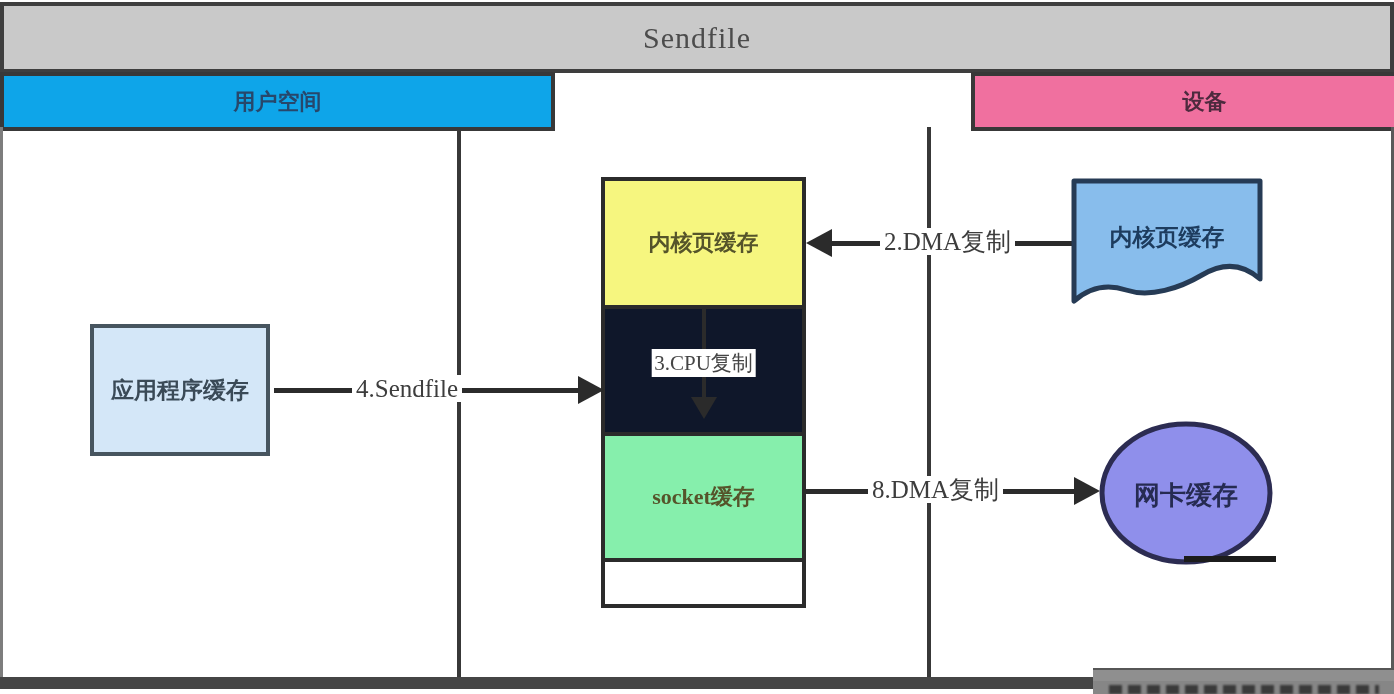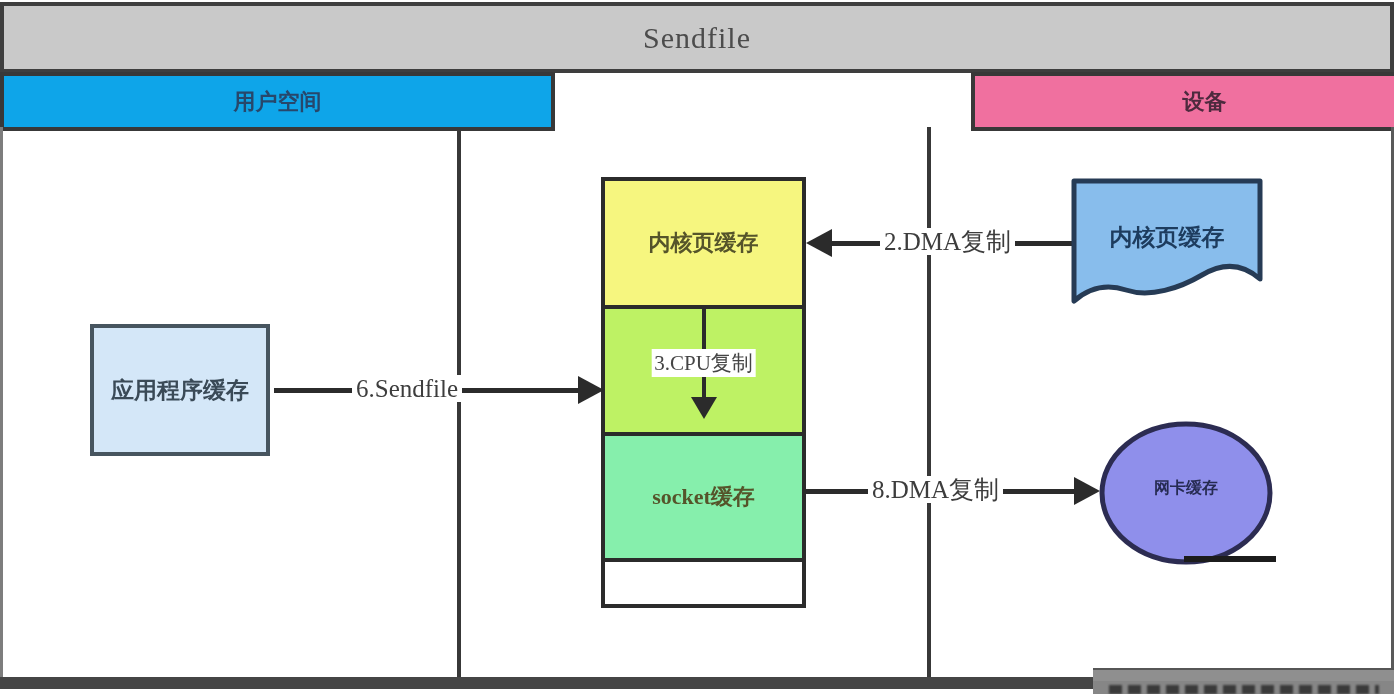--- a/index.html
+++ b/index.html
@@ -37,21 +37,21 @@
     font-weight:bold;font-size:23px;color:#3a4a57;
   }
   .stack{
     position:absolute;left:601px;top:177px;width:205px;height:431px;
     border:4px solid #2b2b2b;box-sizing:border-box;background:#fff;
     display:flex;flex-direction:column;
   }
   .stack .sec{box-sizing:border-box;display:flex;align-items:center;justify-content:center;
     font-weight:bold;font-size:22px;color:#55542a;position:relative;text-align:center;}
   .sec-pagecache{height:124px;background:#f6f67f;}
-  .sec-cpu{height:127px;background:#bef264;border-top:4px solid #2b2b2b;}
+  .sec-cpu{height:127px;background:#0f172a;border-top:4px solid #2b2b2b;}
   .sec-socket{height:126px;background:#86efac;border-top:4px solid #2b2b2b;}
   .sec-empty{flex:1;background:#ffffff;border-top:4px solid #2b2b2b;}
   
   .cpu-line{position:absolute;left:50%;margin-left:-2px;top:0;width:4px;height:92px;background:#2b2b2b;}
   .cpu-head{position:absolute;left:50%;margin-left:-13px;top:88px;width:0;height:0;
     border-left:13px solid transparent;border-right:13px solid transparent;border-top:22px solid #2b2b2b;}
   .cpu-label{position:absolute;left:50%;transform:translateX(-50%);top:40px;z-index:2;
     background:#ffffff;padding:0 3px;font-weight:400;font-size:21px;color:#454545;white-space:nowrap;}
   
   .h-line{position:absolute;height:5px;background:#2b2b2b;}
@@ -69,21 +69,21 @@
   .line-dma-in{left:830px;top:241px;width:242px;}
   .head-dma-in{left:806px;top:229px;}
   .line-dma-out{left:806px;top:489px;width:270px;}
   .head-dma-out{left:1074px;top:477px;}
   
   .disk-svg{position:absolute;left:1070px;top:177px;}
   .disk-label{position:absolute;left:1070px;top:222px;width:194px;text-align:center;
     font-weight:bold;font-size:23px;color:#1d3c5e;}
   .nic-svg{position:absolute;left:1097px;top:420px;}
   .nic-label{position:absolute;left:1097px;top:478px;width:178px;text-align:center;
-    font-weight:bold;font-size:16px;color:#262b52;}
+    font-weight:bold;font-size:26px;color:#262b52;}
   .nic-underline{position:absolute;left:1184px;top:556px;width:92px;height:6px;background:#1c1c1c;}
   
   .watermark{position:absolute;left:1093px;top:668px;width:301px;height:26px;}
   .wm-top{position:absolute;left:0;top:0;width:100%;height:13px;background:#8f8f8f;border-top:2px solid #565656;box-sizing:border-box;}
   .wm-bottom{position:absolute;left:0;top:13px;width:100%;height:13px;background:#868686;overflow:hidden;}
   .wm-marks{position:absolute;left:16px;top:4px;width:270px;height:9px;filter:blur(1px);
     background:repeating-linear-gradient(90deg,#3a3a3a 0 13px,#868686 13px 19px);}
 </style>
 </head>
 <body>
@@ -121,21 +121,21 @@
       <span class="cpu-label">3.CPU复制</span>
     </div>
     <div class="sec sec-socket">
       <span>socket缓存</span>
     </div>
     <div class="sec sec-empty"></div>
   </div>
 
   <div class="h-line line-sendfile"></div>
   <div class="head-right head-sendfile"></div>
-  <span class="arrow-label lbl-sendfile">6.Sendfile</span>
+  <span class="arrow-label lbl-sendfile">4.Sendfile</span>
 
   <div class="h-line line-dma-in"></div>
   <div class="head-left head-dma-in"></div>
   <span class="arrow-label lbl-dma-in">2.DMA复制</span>
 
   <div class="h-line line-dma-out"></div>
   <div class="head-right head-dma-out"></div>
   <span class="arrow-label lbl-dma-out">8.DMA复制</span>
 
   <svg class="disk-svg" width="194" height="136" viewBox="0 0 194 136">

